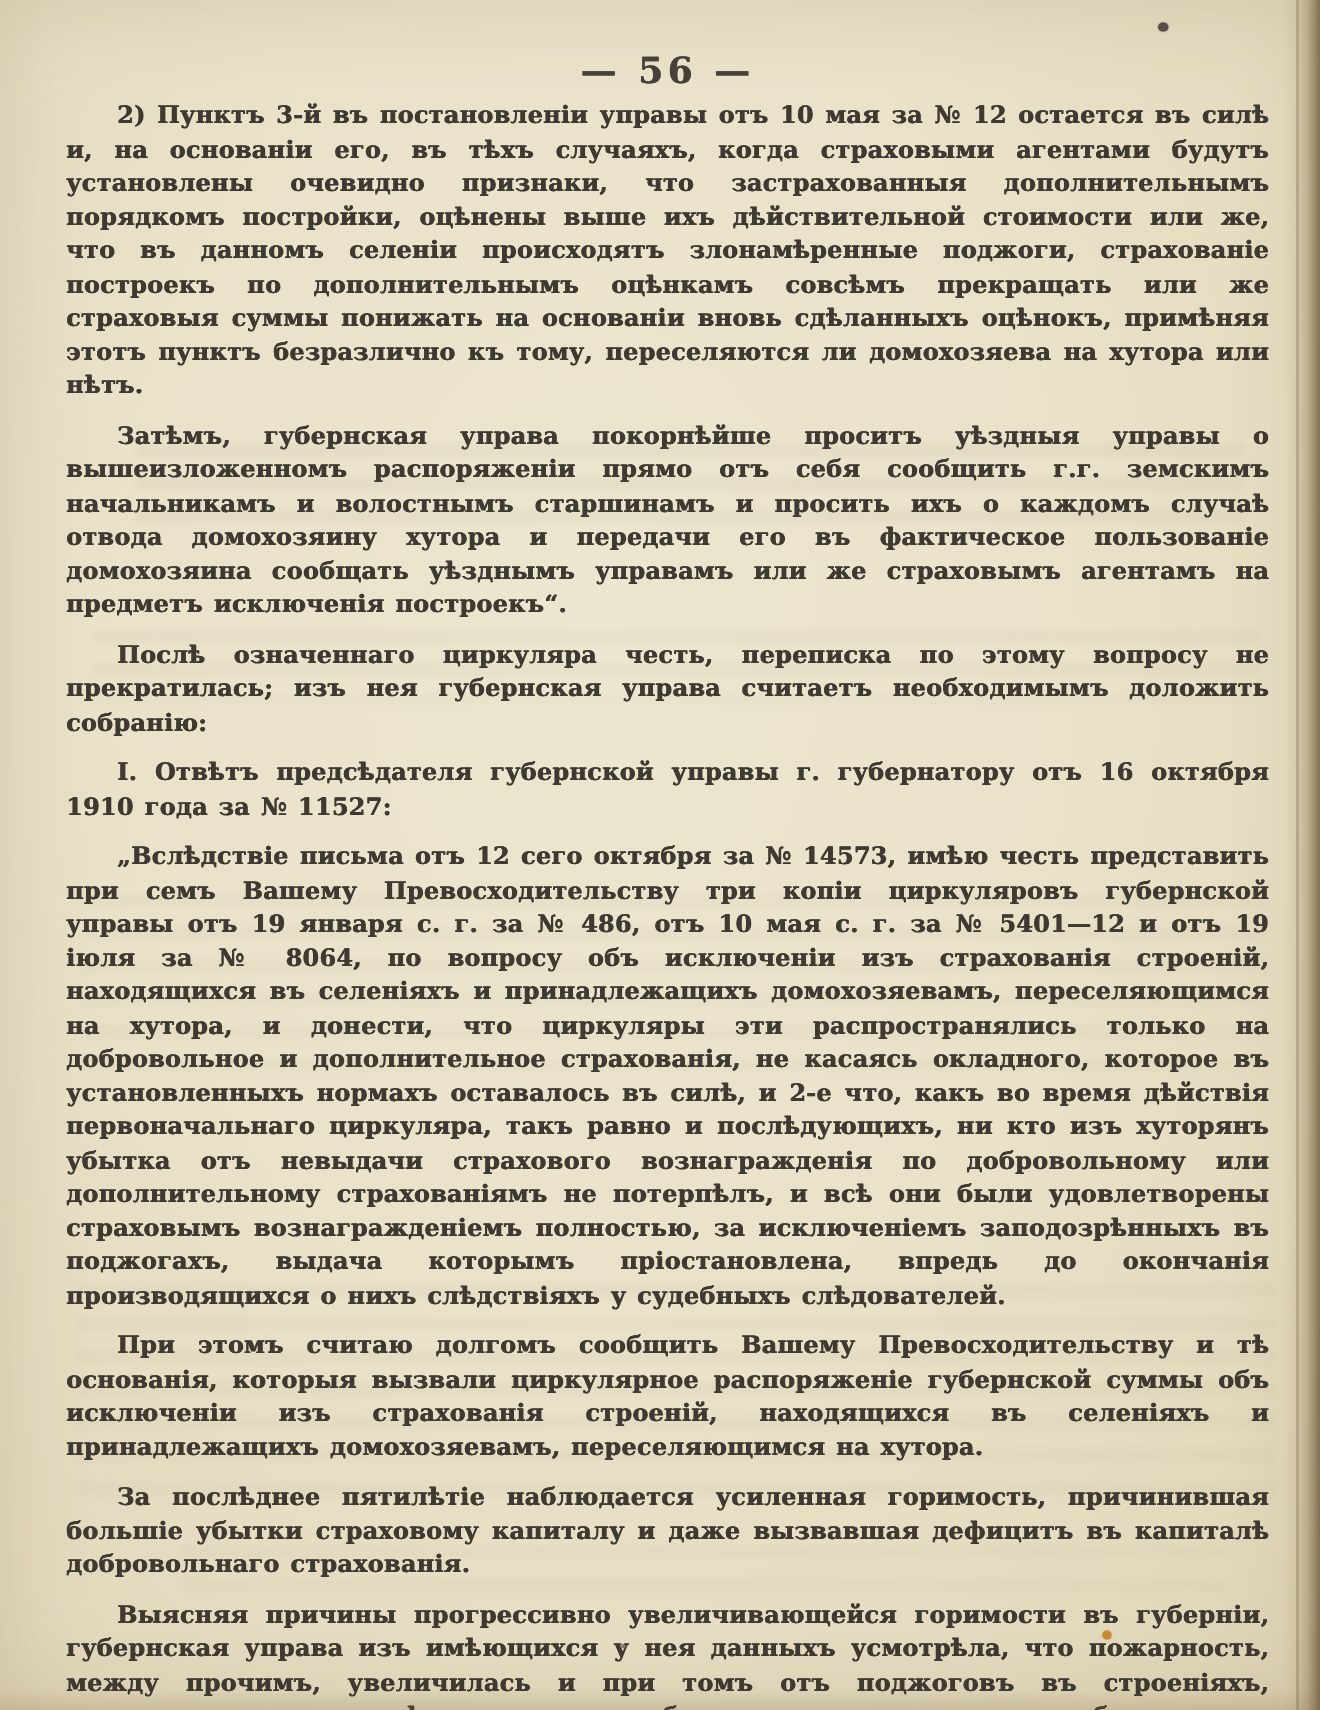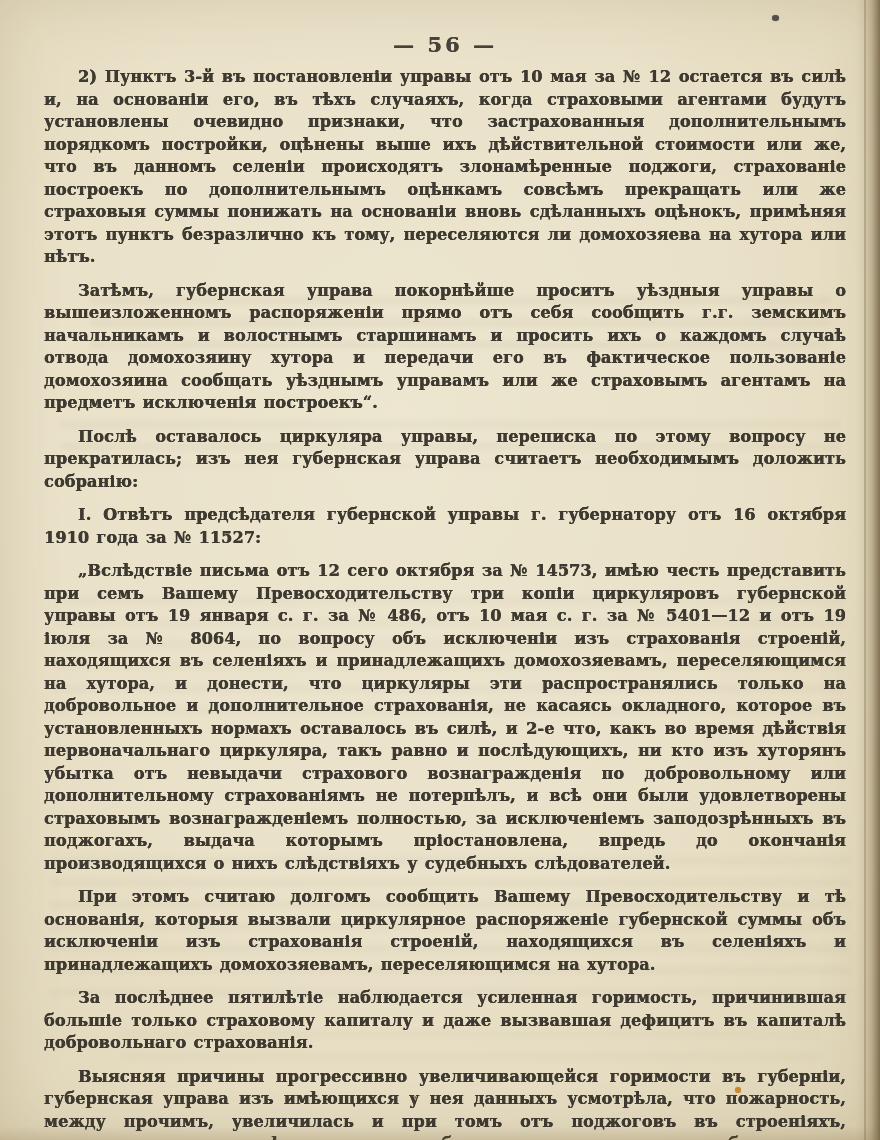--- a/index.html
+++ b/index.html
@@ -47,21 +47,21 @@
     width: 100%;
     height: 14px;
     background: linear-gradient(to bottom, rgba(130,108,66,0) 0%, rgba(130,108,66,0.18) 100%);
   }
   .page-header {
     position: absolute;
     top: 32px;
     left: 44px;
     width: 802px;
     text-align: center;
-    font-size: 21px;
+    font-size: 24px;
     font-weight: bold;
     letter-spacing: 3px;
     color: #46423a;
     text-shadow: 0.3px 0 0 currentColor;
   }
   .body-text {
     position: absolute;
     top: 66px;
     left: 44px;
     width: 802px;
@@ -121,25 +121,25 @@
 
 <div class="page">
 
   <div class="page-header">
     <span>— 56 —</span>
   </div>
 
   <div class="body-text">
     <p>2) Пунктъ 3-й въ постановленіи управы отъ 10 мая за № 12 остается въ силѣ и, на основаніи его, въ тѣхъ случаяхъ, когда страховыми агентами будутъ установлены очевидно признаки, что застрахованныя дополнительнымъ порядкомъ постройки, оцѣнены выше ихъ дѣйствительной стоимости или же, что въ данномъ селеніи происходятъ злонамѣренные поджоги, страхованіе построекъ по дополнительнымъ оцѣнкамъ совсѣмъ прекращать или же страховыя суммы понижать на основаніи вновь сдѣланныхъ оцѣнокъ, примѣняя этотъ пунктъ безразлично къ тому, переселяются ли домохозяева на хутора или нѣтъ.</p>
     <p>Затѣмъ, губернская управа покорнѣйше проситъ уѣздныя управы о вышеизложенномъ распоряженіи прямо отъ себя сообщить г.г. земскимъ начальникамъ и волостнымъ старшинамъ и просить ихъ о каждомъ случаѣ отвода домохозяину хутора и передачи его въ фактическое пользованіе домохозяина сообщать уѣзднымъ управамъ или же страховымъ агентамъ на предметъ исключенія построекъ“.</p>
-    <p>Послѣ оставалось циркуляра управы, переписка по этому вопросу не прекратилась; изъ нея губернская управа считаетъ необходимымъ доложить собранію:</p>
+    <p>Послѣ означеннаго циркуляра честь, переписка по этому вопросу не прекратилась; изъ нея губернская управа считаетъ необходимымъ доложить собранію:</p>
     <p>I. Отвѣтъ предсѣдателя губернской управы г. губернатору отъ 16 октября 1910 года за № 11527:</p>
     <p>„Вслѣдствіе письма отъ 12 сего октября за № 14573, имѣю честь представить при семъ Вашему Превосходительству три копіи циркуляровъ губернской управы отъ 19 января с. г. за № 486, отъ 10 мая с. г. за № 5401—12 и отъ 19 іюля за № 8064, по вопросу объ исключеніи изъ страхованія строеній, находящихся въ селеніяхъ и принадлежащихъ домохозяевамъ, переселяющимся на хутора, и донести, что циркуляры эти распространялись только на добровольное и дополнительное страхованія, не касаясь окладного, которое въ установленныхъ нормахъ оставалось въ силѣ, и 2-е что, какъ во время дѣйствія первоначальнаго циркуляра, такъ равно и послѣдующихъ, ни кто изъ хуторянъ убытка отъ невыдачи страхового вознагражденія по добровольному или дополнительному страхованіямъ не потерпѣлъ, и всѣ они были удовлетворены страховымъ вознагражденіемъ полностью, за исключеніемъ заподозрѣнныхъ въ поджогахъ, выдача которымъ пріостановлена, впредь до окончанія производящихся о нихъ слѣдствіяхъ у судебныхъ слѣдователей.</p>
     <p>При этомъ считаю долгомъ сообщить Вашему Превосходительству и тѣ основанія, которыя вызвали циркулярное распоряженіе губернской суммы объ исключеніи изъ страхованія строеній, находящихся въ селеніяхъ и принадлежащихъ домохозяевамъ, переселяющимся на хутора.</p>
-    <p>За послѣднее пятилѣтіе наблюдается усиленная горимость, причинившая большіе только страховому капиталу и даже вызвавшая дефицитъ въ капиталѣ добровольнаго страхованія.</p>
+    <p>За послѣднее пятилѣтіе наблюдается усиленная горимость, причинившая большіе убытки страховому капиталу и даже вызвавшая дефицитъ въ капиталѣ добровольнаго страхованія.</p>
     <p>Выясняя причины прогрессивно увеличивающейся горимости въ губерніи, губернская управа изъ имѣющихся у нея данныхъ усмотрѣла, что пожарность, между прочимъ, увеличилась и при томъ отъ поджоговъ въ строеніяхъ, находящихся въ помѣщичьихъ усадьбахъ, перешедшихъ въ собственность крестьянъ, а также въ строеніяхъ, подлежащихъ переносу изъ селенія на хутора или другія поселенія.</p>
     <p>Для примѣра приведу нѣсколько случаевъ только по двумъ волостямъ, Шимской и Медвѣдской, Новгородскаго уѣзда.</p>
 
   </div>
 
   <div class="bleed bleed-1"></div>
   <div class="bleed bleed-2"></div>
   <div class="bleed bleed-3"></div>
   <div class="bleed bleed-4"></div>
   <div class="bleed bleed-5"></div>

